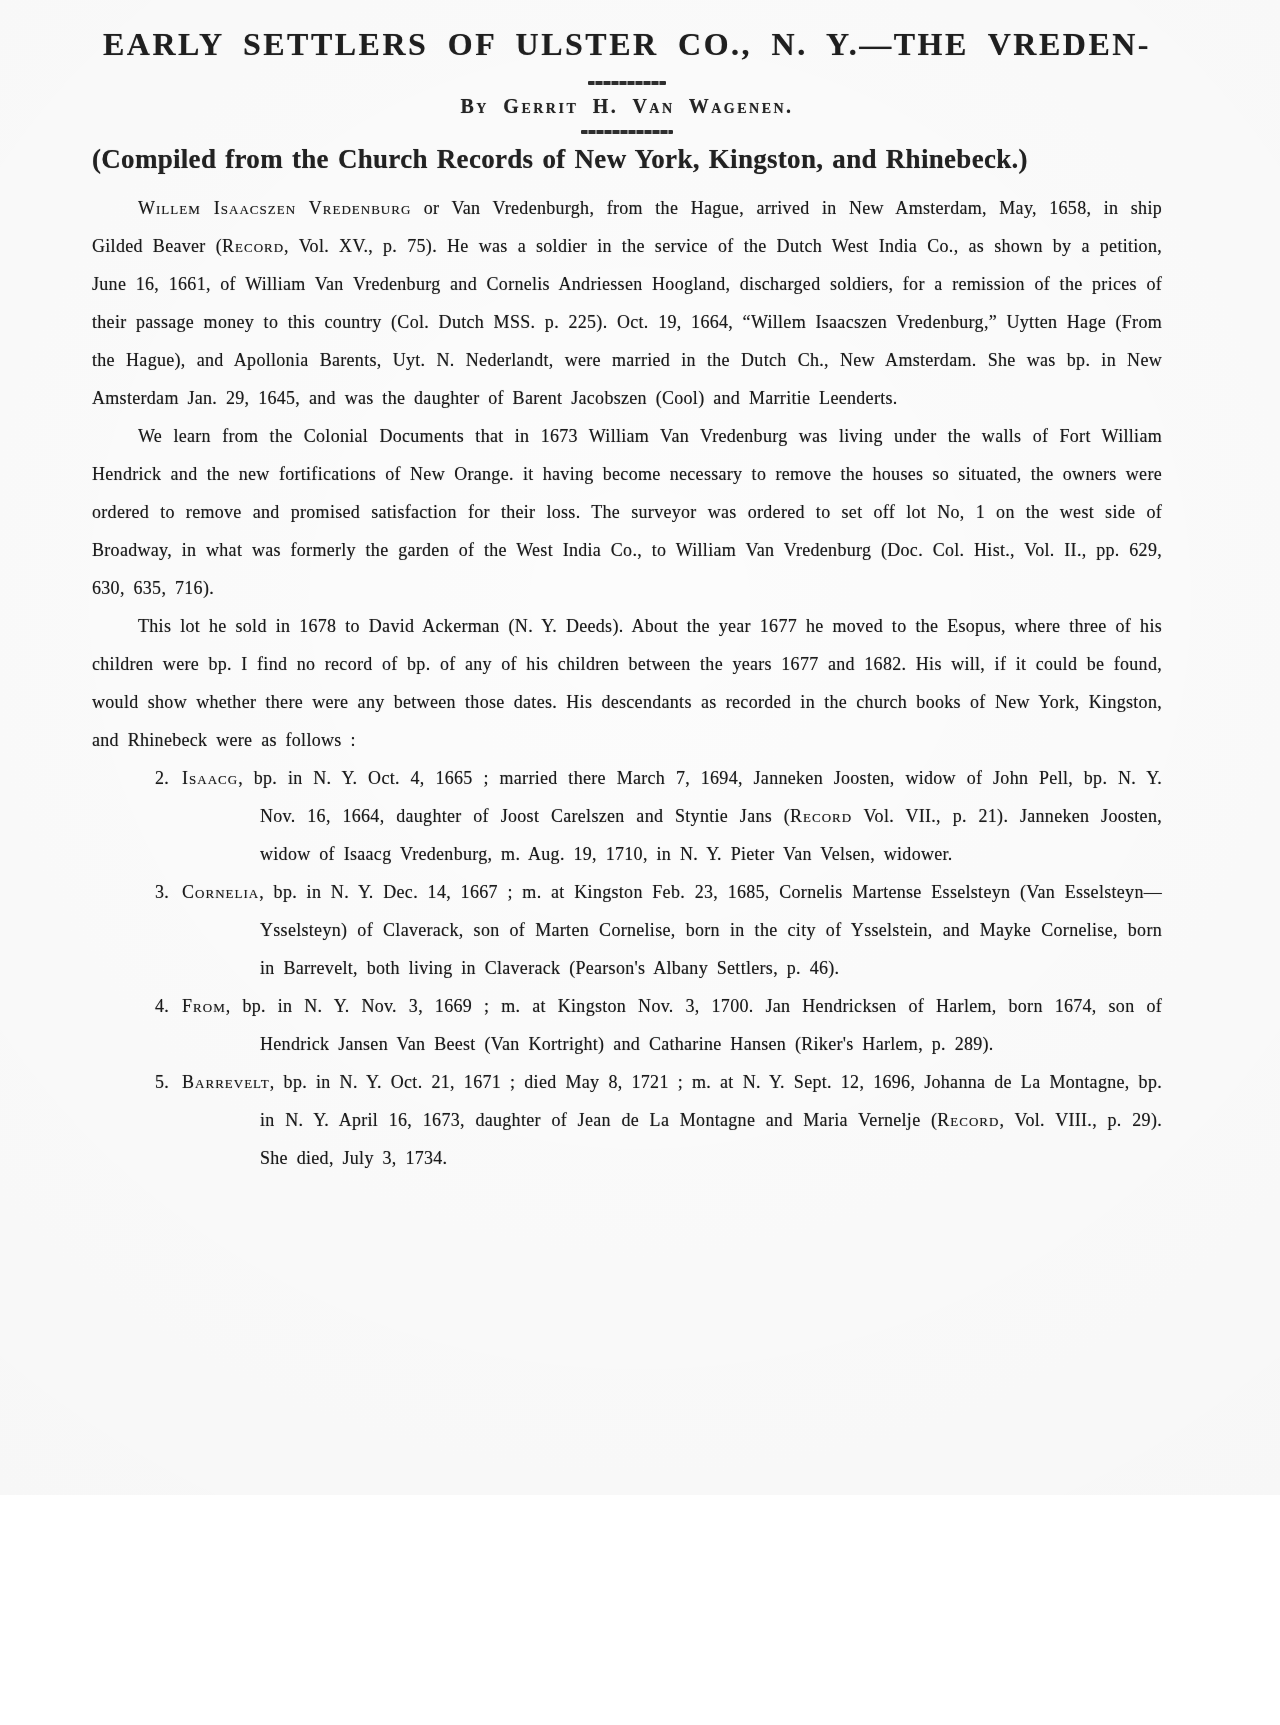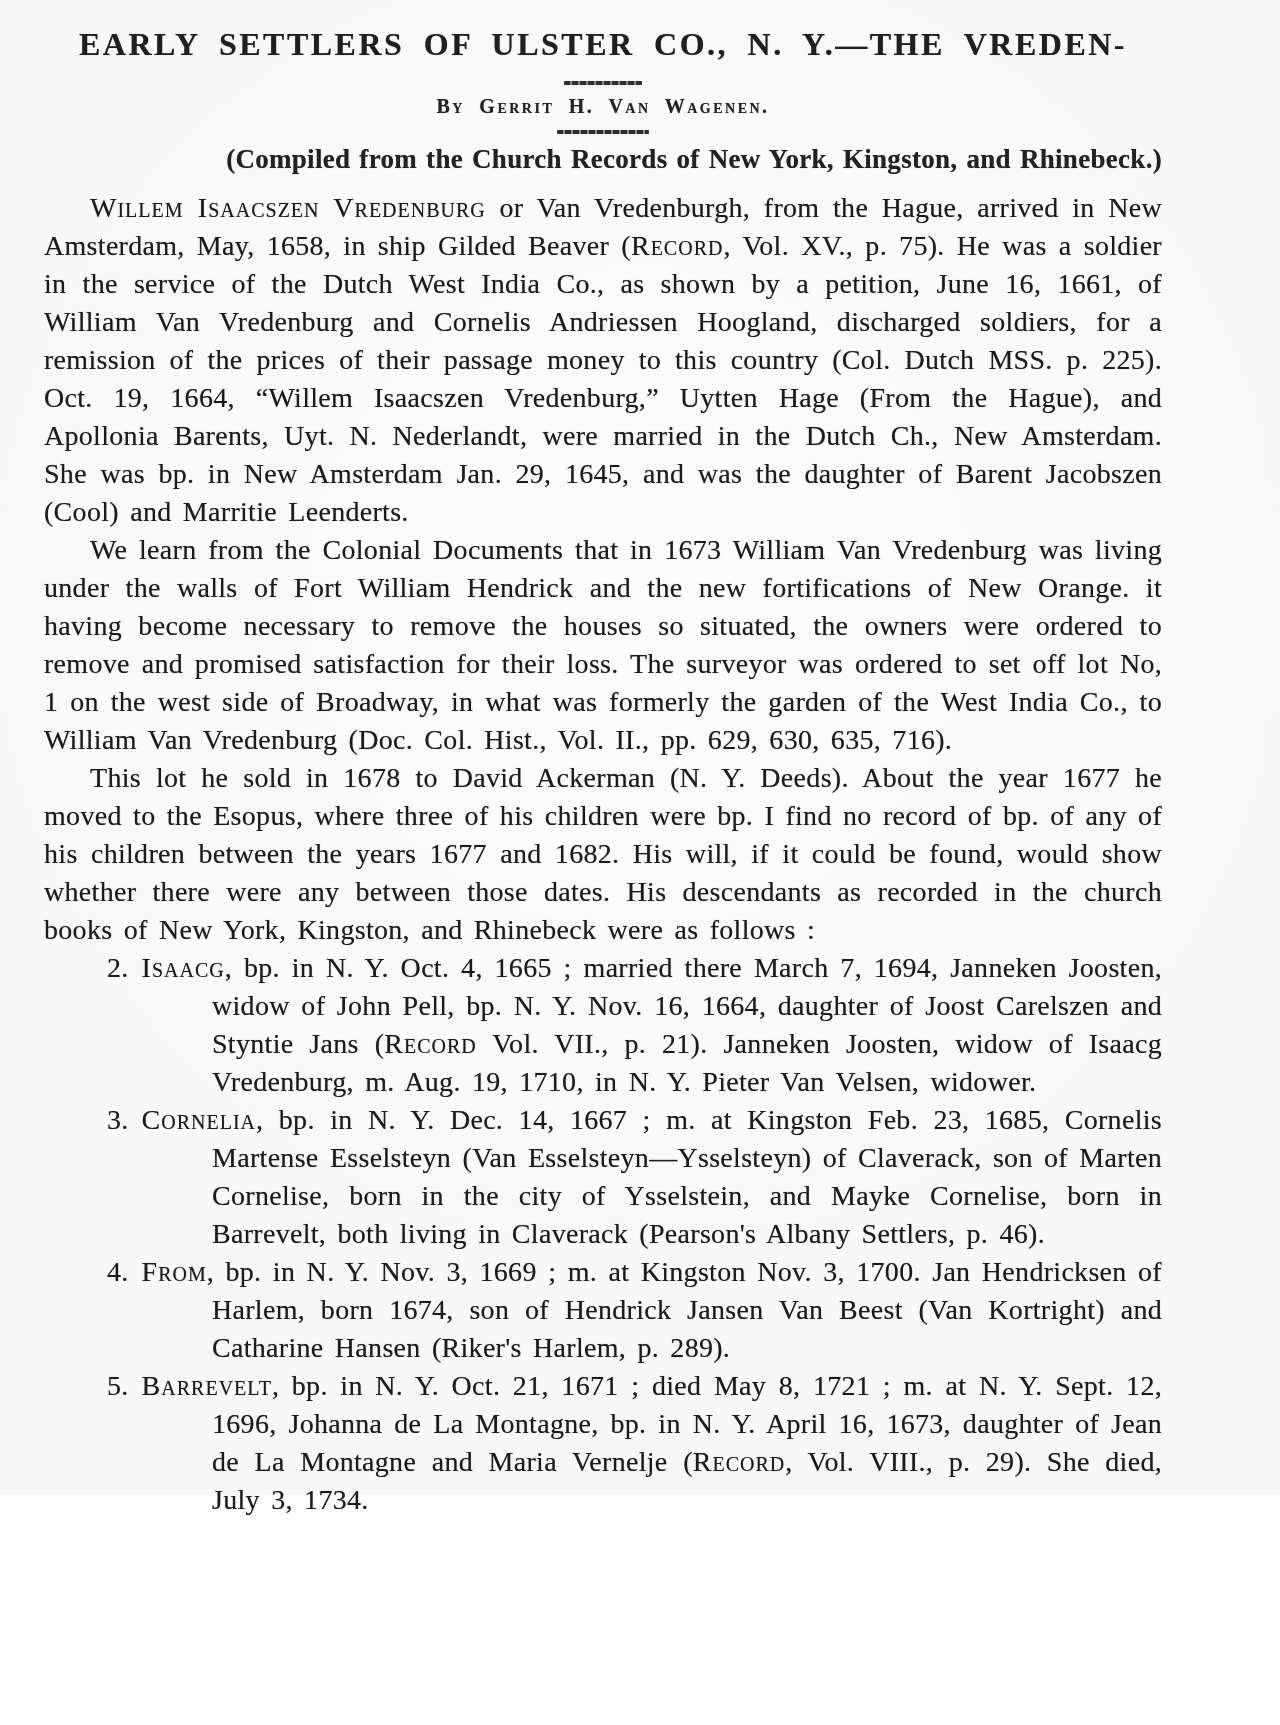--- a/index.html
+++ b/index.html
@@ -11,21 +11,21 @@
     width: 1280px;
     height: 1725px;
     overflow: hidden;
     font-family: "Liberation Serif", "DejaVu Serif", serif;
     color: #1b1b1b;
   }
   .page {
     box-sizing: border-box;
     width: 1280px;
     height: 1495px;
-    padding: 16px 118px 0 44px;
+    padding: 16px 118px 0 92px;
     background: #ffffff;
     
     background-image: radial-gradient(circle at 50% 40%, rgba(0,0,0,0.012), rgba(0,0,0,0.03));
     text-shadow: 0 0 0.8px rgba(40,40,40,0.55);
   }
   .title {
     margin: 6px 0 0 0;
     text-align: center;
     font-size: 32px;
     font-weight: 700;
@@ -48,31 +48,31 @@
   .byline {
     text-align: center;
     font-variant: small-caps;
     font-weight: 700;
     font-size: 20px;
     letter-spacing: 2.5px;
     word-spacing: 7px;
     color: #242424;
   }
   .compiled {
-    text-align: right;
+    text-align: left;
     font-size: 27px;
     font-weight: 700;
     letter-spacing: 0.3px;
     word-spacing: 2px;
     color: #222222;
     margin-top: 2px;
   }
   .body-text {
     margin-top: 14px;
-    font-size: 28px;
+    font-size: 18px;
     line-height: 38px;
     text-align: justify;
     letter-spacing: 0.3px;
     word-spacing: 4px;
   }
   .body-text p {
     margin: 0;
     text-indent: 46px;
   }
   .sc {

